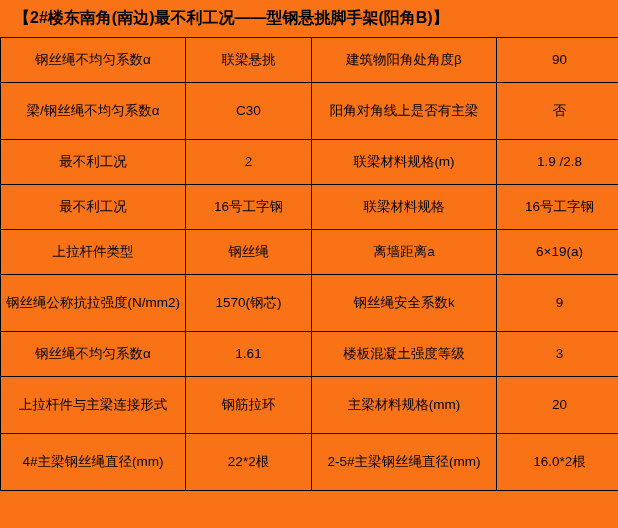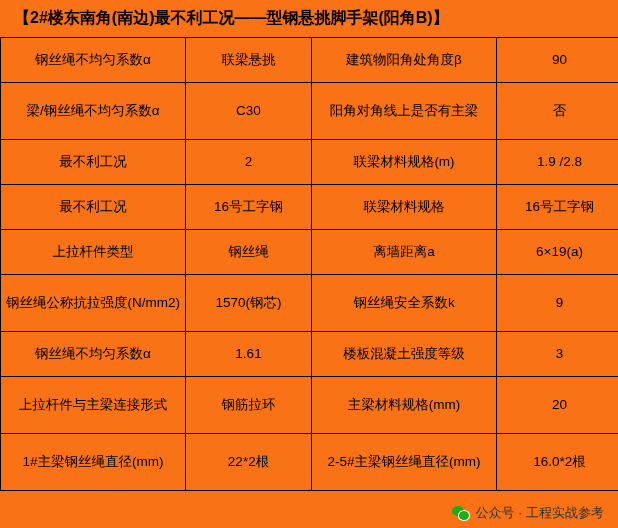--- a/index.html
+++ b/index.html
@@ -132,29 +132,22 @@
         <td class="c2">楼板混凝土强度等级</td>
         <td class="c3">3</td>
       </tr>
       <tr class="r-tall">
         <td class="c0">上拉杆件与主梁连接形式</td>
         <td class="c1">钢筋拉环</td>
         <td class="c2">主梁材料规格(mm)</td>
         <td class="c3">20</td>
       </tr>
       <tr class="r-tall">
-        <td class="c0">1#主梁钢丝绳直径(mm)</td>
+        <td class="c0">4#主梁钢丝绳直径(mm)</td>
         <td class="c1">22*2根</td>
         <td class="c2">2-5#主梁钢丝绳直径(mm)</td>
         <td class="c3">16.0*2根</td>
       </tr>
     </tbody>
   </table>
 
-  <div class="footer">
-    <span class="wechat-icon">
-      <span class="b1"></span>
-        <span class="b2"></span>
-    </span>
-    <span>公众号 · 工程实战参考</span>
-  </div>
 
 </div>
 
 </body></html>

